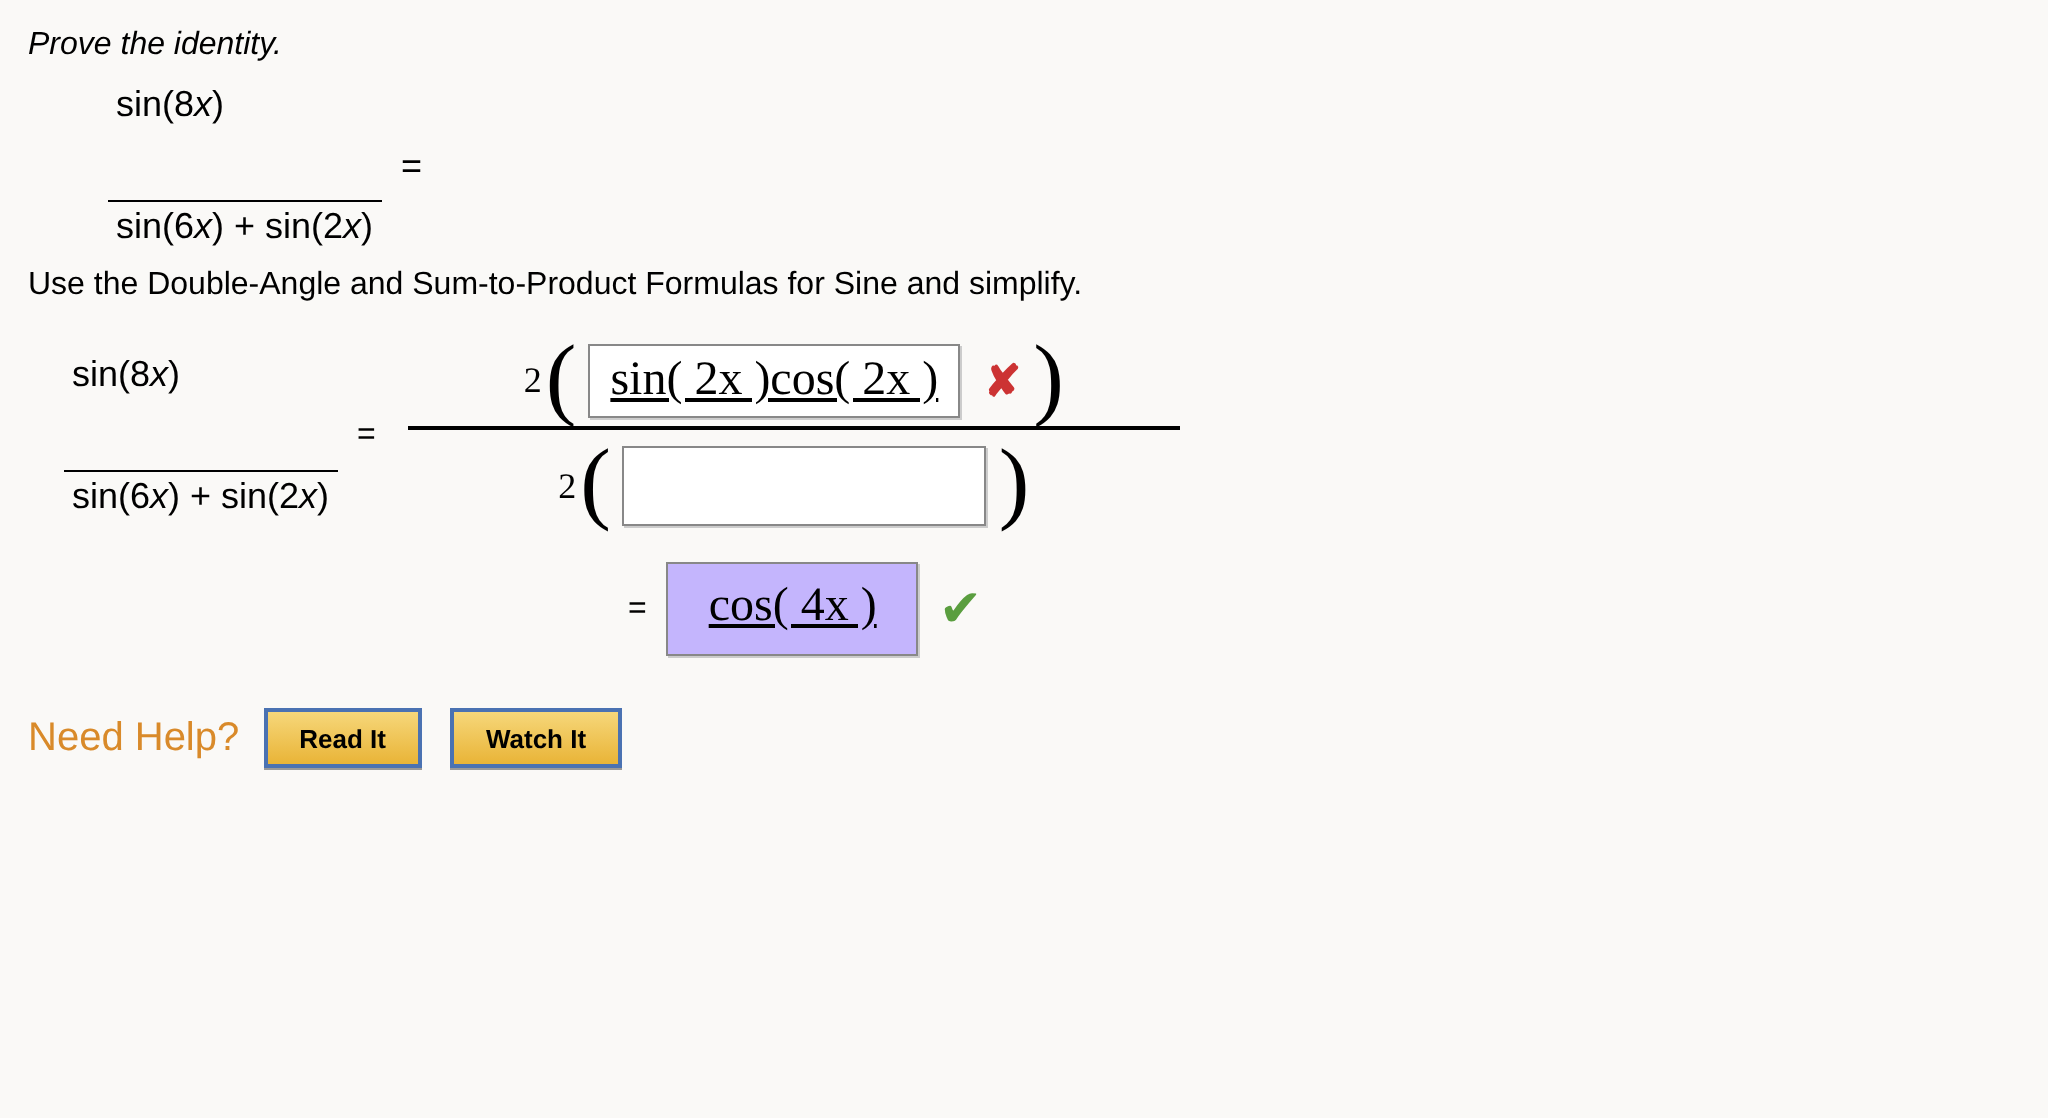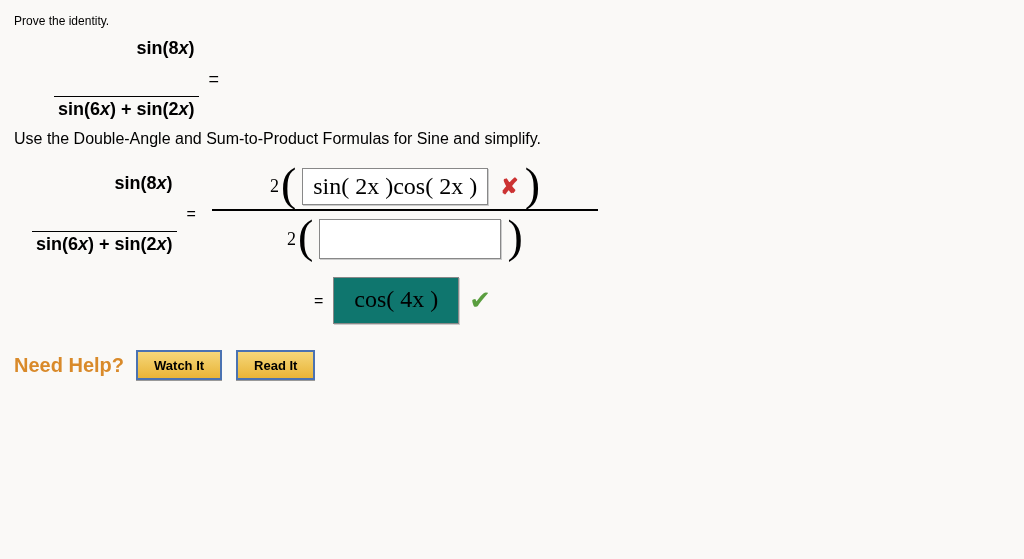--- a/index.html
+++ b/index.html
@@ -8,30 +8,31 @@
     font-size:16px;
     color:#000;
     background:#faf9f7;
   }
   .wrap{
     width:1024px;
     padding:10px 14px;
     box-sizing:border-box;
   }
   .prompt{
-    font-size:12px;
+    font-size:16px;
     margin:4px 0 10px 0;
+    font-style:italic;
   }
   .instr{
     font-size:16px;
     margin:10px 0 16px 0;
   }
 
   
-  .frac{display:inline-block;text-align:right;vertical-align:middle;font-weight:bold;}
+  .frac{display:inline-block;text-align:left;vertical-align:middle;}
   .frac .num{display:block;padding:0 4px 2px 4px;}
   .frac .den{display:block;border-top:1.5px solid #000;padding:2px 4px 0 4px;margin-top:35px;}
 
   .mrow{display:flex;align-items:center;margin:4px 0 10px 40px;font-family:'Verdana',Arial;font-size:18px;}
   .eq{margin:0 10px;}
 
   .srow{display:flex;align-items:center;margin:12px 0 12px 18px;}
   .lhs{font-size:18px;}
   .bigfracwrap{display:flex;flex-direction:column;align-items:center;margin-left:6px;}
   .numrow,.denrow{display:flex;align-items:center;padding:4px 8px;}
@@ -49,41 +50,41 @@
     box-shadow:1px 1px 0 #ccc;
   }
   .ansbox.empty{min-width:160px;height:30px;}
 
   .xmark{color:#c33;font-weight:bold;font-size:22px;margin:0 6px;}
   .check{color:#5a9e3f;font-size:26px;margin-left:10px;}
 
   .finalrow{display:flex;align-items:center;margin:14px 0 26px 300px;}
   .finalbox{
     display:inline-flex;align-items:center;
-    border:1px solid #888;background:#0f766e;
+    border:1px solid #888;background:#c4b5fd;
     padding:8px 16px;
     box-shadow:1px 1px 0 #ccc;
   }
   .mfrac{display:inline-block;text-align:center;font-family:'Times New Roman',serif;font-size:24px;}
   .mfrac .mn{display:block;padding:0 4px 2px 4px;}
   .mfrac .md{display:block;border-top:1.5px solid #000;padding:2px 4px 0 4px;}
 
   .helprow{display:flex;align-items:center;margin-top:10px;}
-  .help{font-weight:bold;color:#d98a2a;font-size:20px;margin-right:12px;}
+  .help{font-weight:normal;color:#d98a2a;font-size:20px;margin-right:12px;}
   .btn{
     display:inline-flex;align-items:center;justify-content:center;
     border:2px solid #4a72b2;
     background:linear-gradient(#f6d77a,#e9b437);
     color:#000;font-weight:bold;font-size:13px;
     height:26px;padding:0 16px;margin-right:14px;
     box-shadow:0 1px 0 #999;
     cursor:pointer;
   }
   .ital{font-style:italic;}
-  .tms{font-family:'Times New Roman',serif;}
+  .tms{font-family:'Times New Roman',serif;text-decoration:underline;}
 </style>
 </head>
 <body>
 
 <div class="wrap">
 
   <div class="prompt">Prove the identity.</div>
 
   <div class="mrow">
     <span class="frac">
@@ -128,17 +129,17 @@
     <span class="finalbox">
       <span class="mfrac">
         <span class="mn tms">cos( 4x )</span>
       </span>
     </span>
     <span class="check">✔</span>
   </div>
 
   <div class="helprow">
     <span class="help">Need Help?</span>
+    <span class="btn">Read It</span>
     <span class="btn">Watch It</span>
-    <span class="btn">Read It</span>
   </div>
 
 </div>
 
 </body></html>

